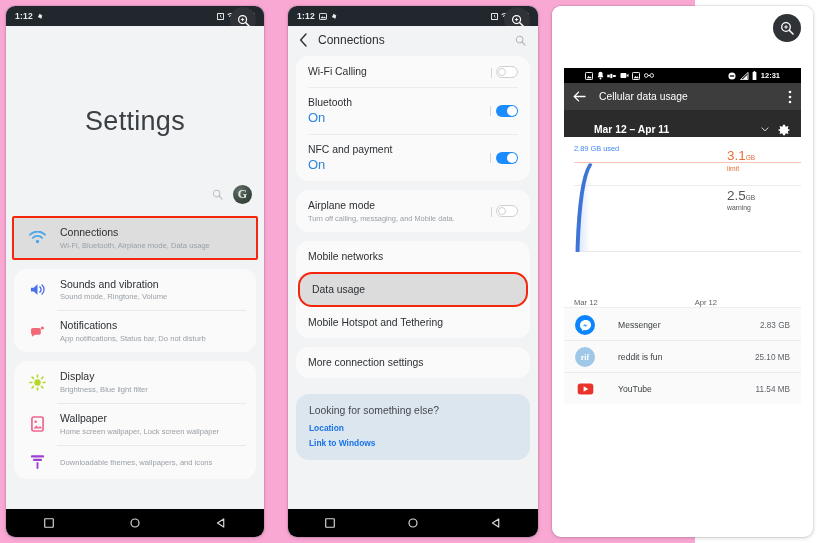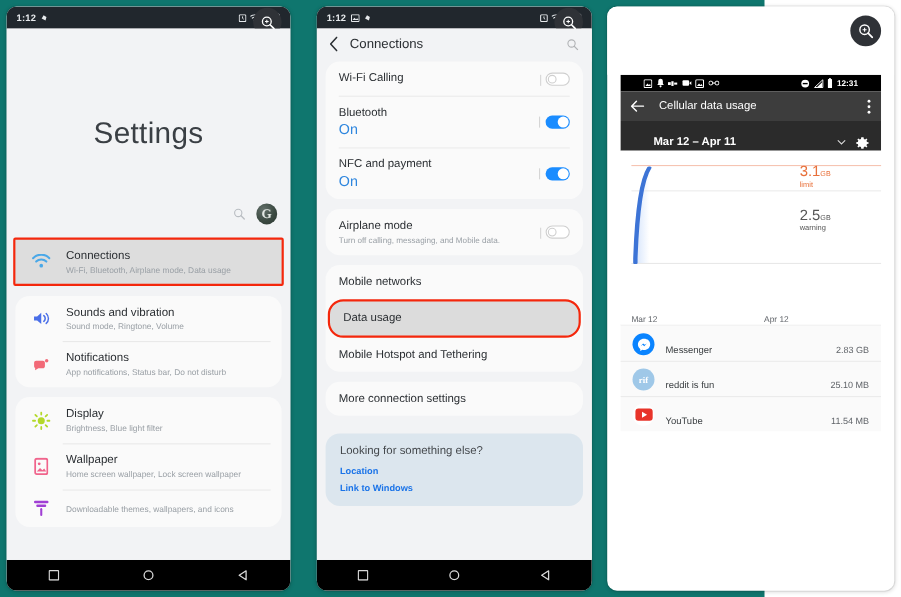--- a/index.html
+++ b/index.html
@@ -2,21 +2,21 @@
 <html><head>
 <meta charset="utf-8">
 <style>
   * { box-sizing: border-box; margin: 0; padding: 0; }
   html, body {
     width: 819px; height: 543px;
     background: #ffffff;
     font-family: "Liberation Sans", sans-serif;
     overflow: hidden;
   }
-  .stage { position: relative; width: 695px; height: 543px; background:#0f766e; }
+  .stage { position: relative; width: 695px; height: 543px; background:#f9a8d4; }
 
   
   .panel {
     position: absolute; top: 6px; height: 531px;
     background: #ffffff;
     border-radius: 9px;
     box-shadow: 0 0 0 1px rgba(0,0,0,.07), 0 1px 4px rgba(0,0,0,.16);
     overflow: hidden;
   }
   #panel-1 { left: 6px;   width: 258px; }
@@ -169,21 +169,21 @@
   .lim-v small { font-size:6.5px; }
   .lim-k { color:#e8703a; font-size:6.8px; margin-top:2px; }
   .wrn-v { color:#555; font-size:13.5px; font-weight:300; line-height:1; margin-top:17px; }
   .wrn-v small { font-size:6.5px; }
   .wrn-k { color:#555; font-size:6.8px; margin-top:2px; }
   .xaxis { display:flex; justify-content:space-between; padding: 3px 74px 0 0; }
   .xaxis span { font-size:7.6px; color:#5f6368;margin-top:43px; }
   .carrier-note { font-size:7.4px; color:#5f6368; padding: 9px 10px 9px 10px; }
 
   .applist { background:#fafafa; border-top:1px solid #eee; }
-  .approw { display:flex; align-items:flex-end; gap:10px; padding: 7px 11px 5px 11px; position:relative; }
+  .approw { display:flex; align-items:center; gap:23px; padding: 7px 11px 5px 11px; position:relative; }
   .approw + .approw::before { content:""; position:absolute; left:0; right:0; top:0; height:1px; background:#ebebeb; }
   .appicon { width:20px; height:20px; border-radius:50%; flex:0 0 20px; display:flex; align-items:center; justify-content:center; }
   .appmain { flex:1; min-width:0; }
   .appline { display:flex; align-items:baseline; }
   .appname { font-size:8.6px; color:#3c4043; flex:1; }
   .appsize { font-size:8.2px; color:#5f6368; }
   .appbar-bg { height:2px; background:#e0e0e0; margin-top:5px; border-radius:2px; position:relative; overflow:hidden; }
   .appbar-fg { position:absolute; left:0; top:0; bottom:0; background:#1a73e8; }
 
   svg { display:block; }
@@ -635,20 +635,21 @@
             </svg>
         </span>
         <span class="gear">
           <svg width="14" height="14" viewBox="0 0 16 16">
               <path d="M8 5.1A2.9 2.9 0 1 0 8 10.9 2.9 2.9 0 0 0 8 5.1zm6.4 3.6.0-1.4-1.7-.3a5 5 0 0 0-.5-1.3l1-1.4-1-1-1.4 1a5 5 0 0 0-1.3-.5L9.2 2H6.8l-.3 1.8a5 5 0 0 0-1.3.5l-1.4-1-1 1 1 1.4a5 5 0 0 0-.5 1.3L1.6 7.3v1.4l1.7.3a5 5 0 0 0 .5 1.3l-1 1.4 1 1 1.4-1a5 5 0 0 0 1.3.5l.3 1.8h2.4l.3-1.8a5 5 0 0 0 1.3-.5l1.4 1 1-1-1-1.4a5 5 0 0 0 .5-1.3z" fill="#fff"></path>
             </svg>
         </span>
       </div>
 
       <div class="chart-wrap">
+        <div class="used-lbl">2.89 GB used</div>
         <div class="chart-top">
           <div class="chart-left">
             <div class="plot">
               <i class="limline"></i>
               <i class="warnline"></i>
               <i class="axis"></i>
               <svg width="100%" height="96" viewBox="0 0 120 96" preserveAspectRatio="none" style="position:absolute;left:0;top:0;">
                 <defs>
                   <linearGradient id="fadeBlue" x1="0" y1="0" x2="1" y2="0">
                     <stop offset="0" stop-color="#cfe0fb" stop-opacity="0.85"></stop>

